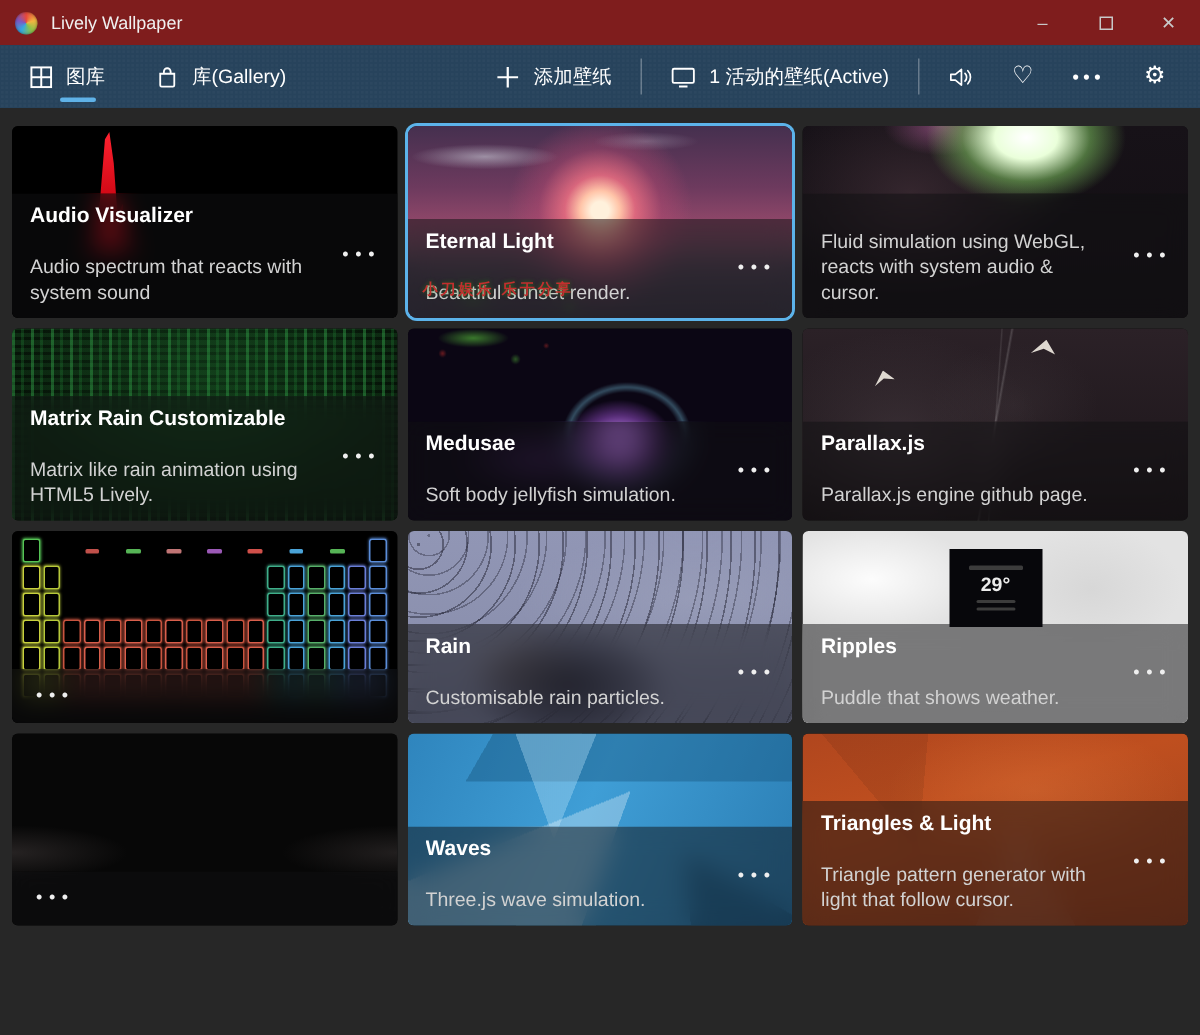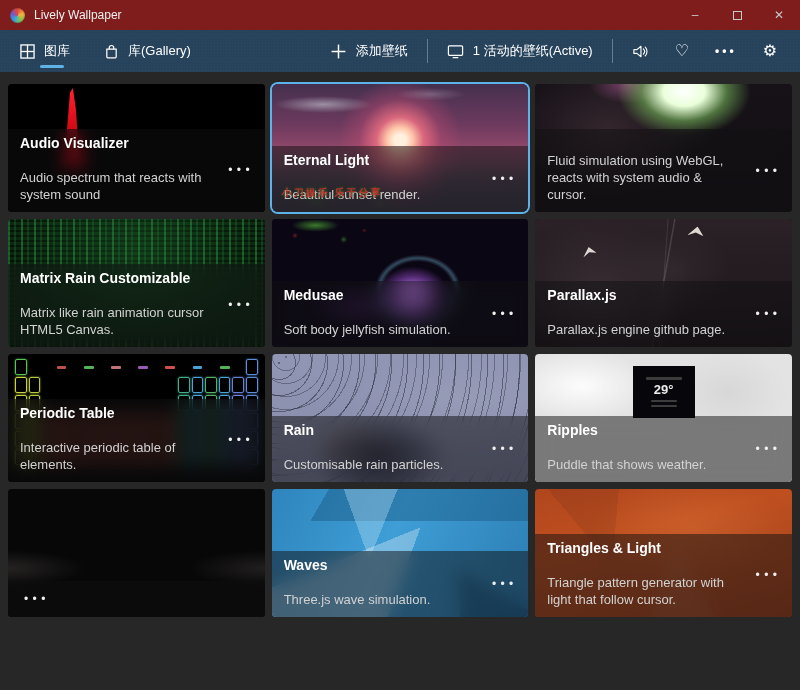--- a/index.html
+++ b/index.html
@@ -328,21 +328,21 @@
         <div class="card-desc">Fluid simulation using WebGL, reacts with system audio &amp; cursor.</div>
       </div>
       <div class="card-more"></div>
     </div>
   </div>
       <div class="card">
     <div class="thumb thumb-matrix-rain"></div>
     <div class="info">
       <div class="card-text">
         <div class="card-title">Matrix Rain Customizable</div>
-        <div class="card-desc">Matrix like rain animation cursor HTML5 Canvas.</div>
+        <div class="card-desc">Matrix like rain animation using HTML5 Lively.</div>
       </div>
       <div class="card-more"></div>
     </div>
   </div>
       <div class="card">
     <div class="thumb thumb-medusae"></div>
     <div class="info">
       <div class="card-text">
         <div class="card-title">Medusae</div>
         <div class="card-desc">Soft body jellyfish simulation.</div>
@@ -481,24 +481,20 @@
             <div class="pt-cell" style="grid-area: 6 / 12; border-color: rgb(217, 95, 76); box-shadow: rgb(217, 95, 76) 0px 0px 2px;"></div>
             <div class="pt-cell" style="grid-area: 6 / 13; border-color: rgb(63, 174, 138); box-shadow: rgb(63, 174, 138) 0px 0px 2px;"></div>
             <div class="pt-cell" style="grid-area: 6 / 14; border-color: rgb(74, 163, 216); box-shadow: rgb(74, 163, 216) 0px 0px 2px;"></div>
             <div class="pt-cell" style="grid-area: 6 / 15; border-color: rgb(87, 176, 106); box-shadow: rgb(87, 176, 106) 0px 0px 2px;"></div>
             <div class="pt-cell" style="grid-area: 6 / 16; border-color: rgb(74, 163, 216); box-shadow: rgb(74, 163, 216) 0px 0px 2px;"></div>
             <div class="pt-cell" style="grid-area: 6 / 17; border-color: rgb(106, 127, 216); box-shadow: rgb(106, 127, 216) 0px 0px 2px;"></div>
             <div class="pt-cell" style="grid-area: 6 / 18; border-color: rgb(91, 141, 217); box-shadow: rgb(91, 141, 217) 0px 0px 2px;"></div>
           </div>
         </div>
     <div class="info">
-      <div class="card-text">
-        <div class="card-title">Periodic Table</div>
-        <div class="card-desc">Interactive periodic table of elements.</div>
-      </div>
       <div class="card-more"></div>
     </div>
   </div>
       <div class="card">
     <div class="thumb thumb-rain"></div>
     <div class="info">
       <div class="card-text">
         <div class="card-title">Rain</div>
         <div class="card-desc">Customisable rain particles.</div>
       </div>

